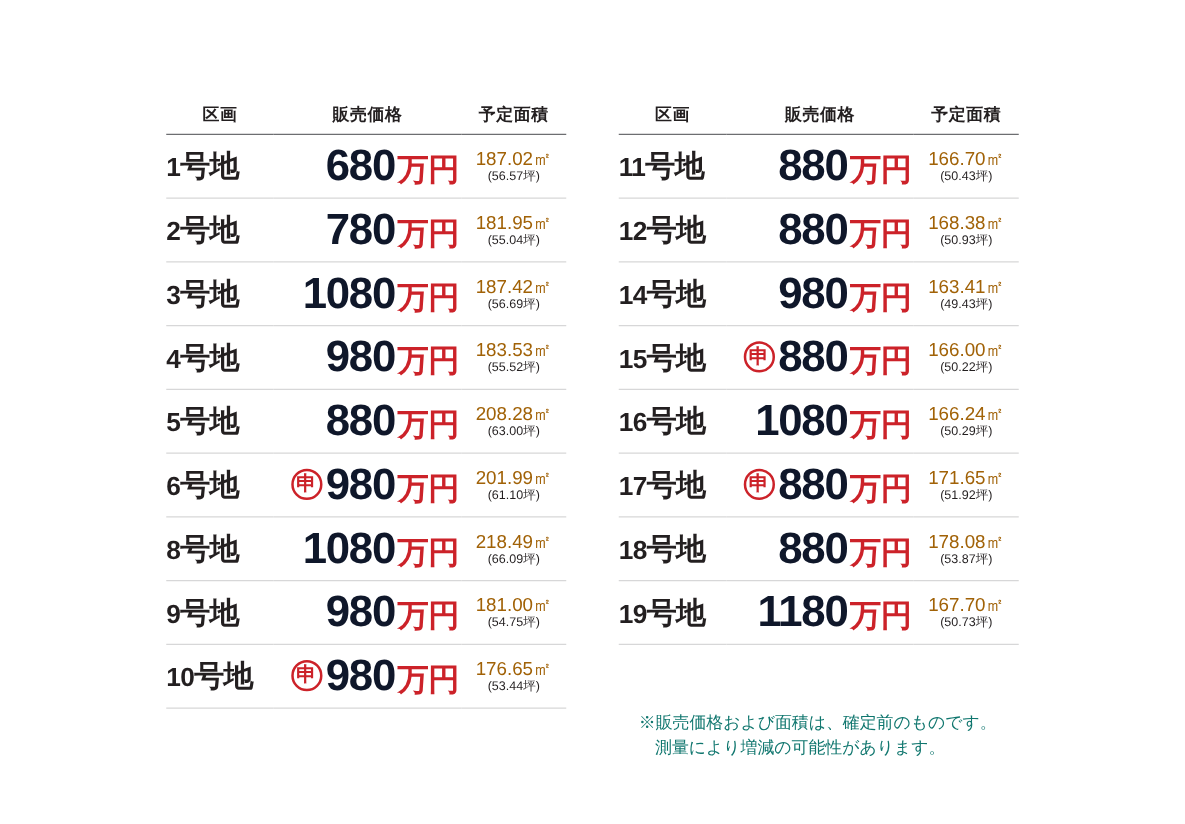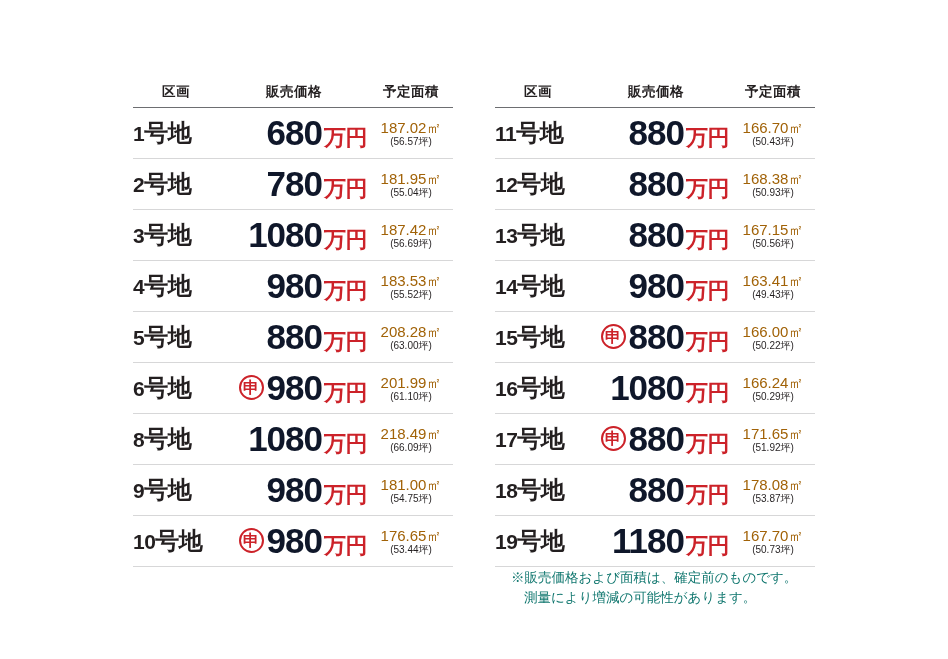--- a/index.html
+++ b/index.html
@@ -96,21 +96,21 @@
     box-sizing: border-box;
   }
   .price-num {
     font-size: 35px;
     font-weight: bold;
     color: #0f172a;
     letter-spacing: -1px;
     font-family: "Liberation Sans", sans-serif;
   }
   .price-unit {
-    font-size: 22px;
+    font-size: 25px;
     font-weight: bold;
     color: #cc2229;
     margin-left: 2px;
     letter-spacing: -0.5px;
   }
 
   .area-cell {
     text-align: center;
     line-height: 1.15;
   }
@@ -259,28 +259,20 @@
           </tr>
           <tr>
             <td class="kuaku"><span class="num">12</span><span class="go">号地</span></td>
             <td class="price-cell"><span class="price-num">880</span><span class="price-unit">万円</span></td>
             <td class="area-cell">
               <div class="area-m">168.38㎡</div>
               <div class="area-t">(50.93坪)</div>
             </td>
           </tr>
           <tr>
-            <td class="kuaku"><span class="num">13</span><span class="go">号地</span></td>
-            <td class="price-cell"><span class="price-num">880</span><span class="price-unit">万円</span></td>
-            <td class="area-cell">
-              <div class="area-m">167.15㎡</div>
-              <div class="area-t">(50.56坪)</div>
-            </td>
-          </tr>
-          <tr>
             <td class="kuaku"><span class="num">14</span><span class="go">号地</span></td>
             <td class="price-cell"><span class="price-num">980</span><span class="price-unit">万円</span></td>
             <td class="area-cell">
               <div class="area-m">163.41㎡</div>
               <div class="area-t">(49.43坪)</div>
             </td>
           </tr>
           <tr>
             <td class="kuaku"><span class="num">15</span><span class="go">号地</span></td>
             <td class="price-cell"><span class="moushi">申</span><span class="price-num">880</span><span class="price-unit">万円</span></td>

